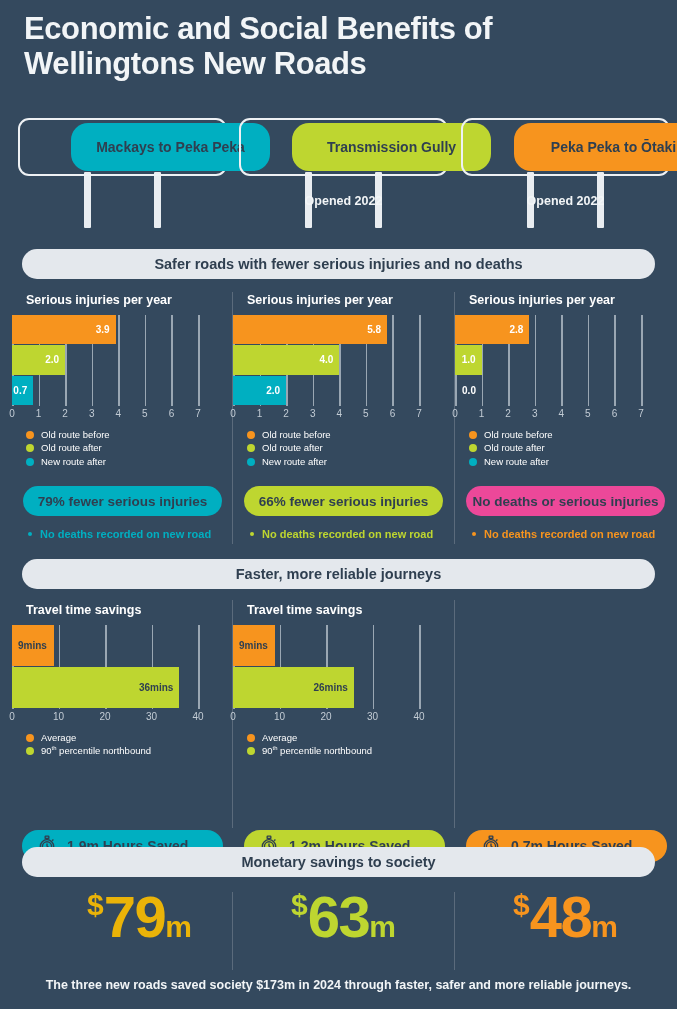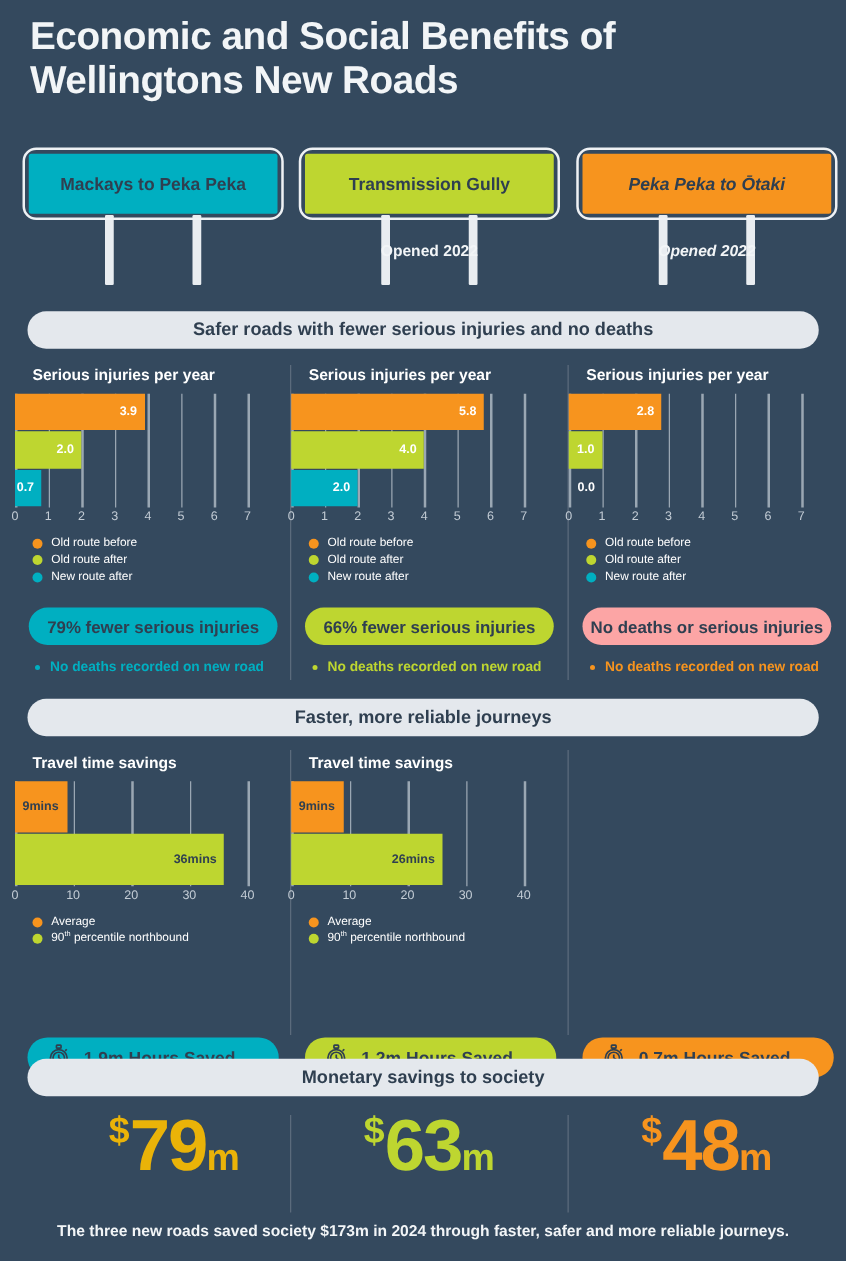--- a/index.html
+++ b/index.html
@@ -16,31 +16,31 @@
     position: absolute; left: 24px; top: 12px; width: 620px;
     font-size: 31px; font-weight: bold; line-height: 1.12;
     color: #f2f5f7; letter-spacing: -0.4px;
   }
 
   
   .signs { position: absolute; left: 0; top: 116px; width: 677px; height: 122px; }
   .sign-col { position: absolute; top: 0; width: 221px; height: 122px; }
   .sign-col.c0 { left: 12px; }
   .sign-col.c1 { left: 233px; }
-  .sign-col.c2 { left: 455px; font-style: italic; }
+  .sign-col.c2 { left: 455px; }
 
   .sign-board {
     position: relative; margin: 2px 6px 0 6px; height: 58px;
     border: 2px solid #eef1f4; border-radius: 11px;
     padding: 3px; background: transparent; z-index: 3;
   }
   .sign-inner {
-    width: 100%; height: 100%; border-radius: 2px;
+    width: 100%; height: 100%; border-radius: 17px;
     display: flex; align-items: center; justify-content: center;
-    color: #2f3f50; font-size: 14px; font-weight: bold; text-align: center;
+    color: #2f3f50; font-size: 14px; font-weight: bold; text-align: center; margin-left: 48px;
   }
   .post {
     position: absolute; top: 56px; width: 7px; height: 56px;
     background: #e9edf1; border-radius: 1px; z-index: 1;
   }
   .post.l { left: 72px; }
   .post.r { left: 142px; }
   .opened {
     position: absolute; top: 78px; left: 0; width: 221px; text-align: center;
     color: #f2f5f7; font-size: 12.5px; font-weight: bold; z-index: 2;
@@ -284,21 +284,21 @@
         </div>
         <div class="legend-row">
           <span class="dot" style="background: rgb(0, 175, 193);"></span>
           <span>New route after</span>
         </div>
       </div>
   </div>
 
   <div class="stat-pill" id="sp0" style="left: 23px; top: 486px; background: rgb(0, 175, 193);">79% fewer serious injuries</div>
   <div class="stat-pill" id="sp1" style="left: 244px; top: 486px; background: rgb(190, 214, 48);">66% fewer serious injuries</div>
-  <div class="stat-pill" id="sp2" style="left: 466px; top: 486px; background: #fca5a5;">No deaths or serious injuries</div>
+  <div class="stat-pill" id="sp2" style="left: 466px; top: 486px; background: #ec4899;">No deaths or serious injuries</div>
 
   <div class="bullet-row" style="left:28px; top:528px;">
     <span class="bullet-dot" id="bd0" style="background: rgb(0, 175, 193);"></span>
     <span id="bt0" style="color: rgb(0, 175, 193);">No deaths recorded on new road</span>
   </div>
   <div class="bullet-row" style="left:250px; top:528px;">
     <span class="bullet-dot" id="bd1" style="background: rgb(190, 214, 48);"></span>
     <span id="bt1" style="color: rgb(190, 214, 48);">No deaths recorded on new road</span>
   </div>
   <div class="bullet-row" style="left:472px; top:528px;">

